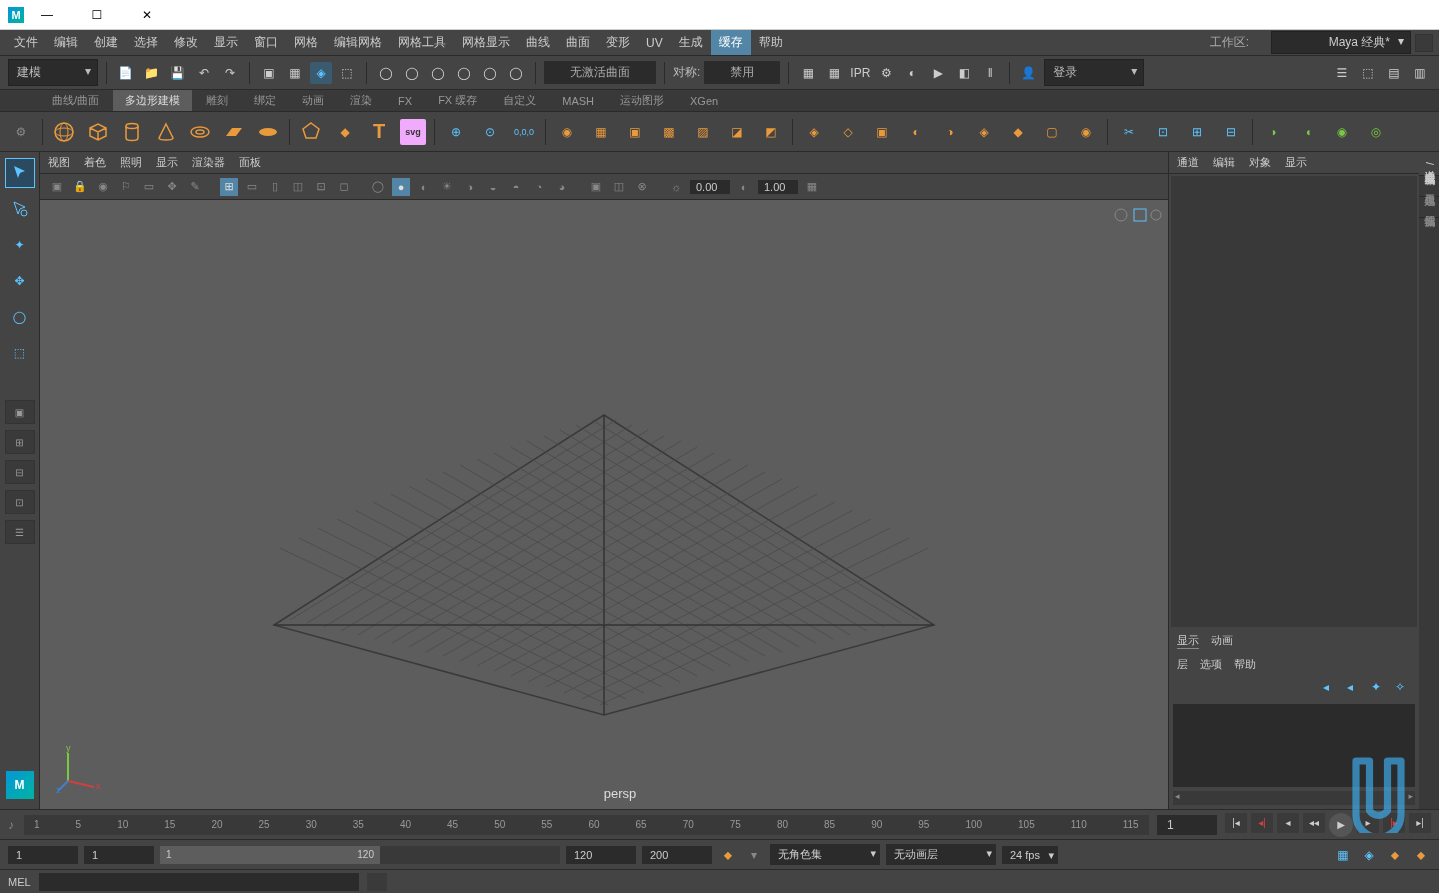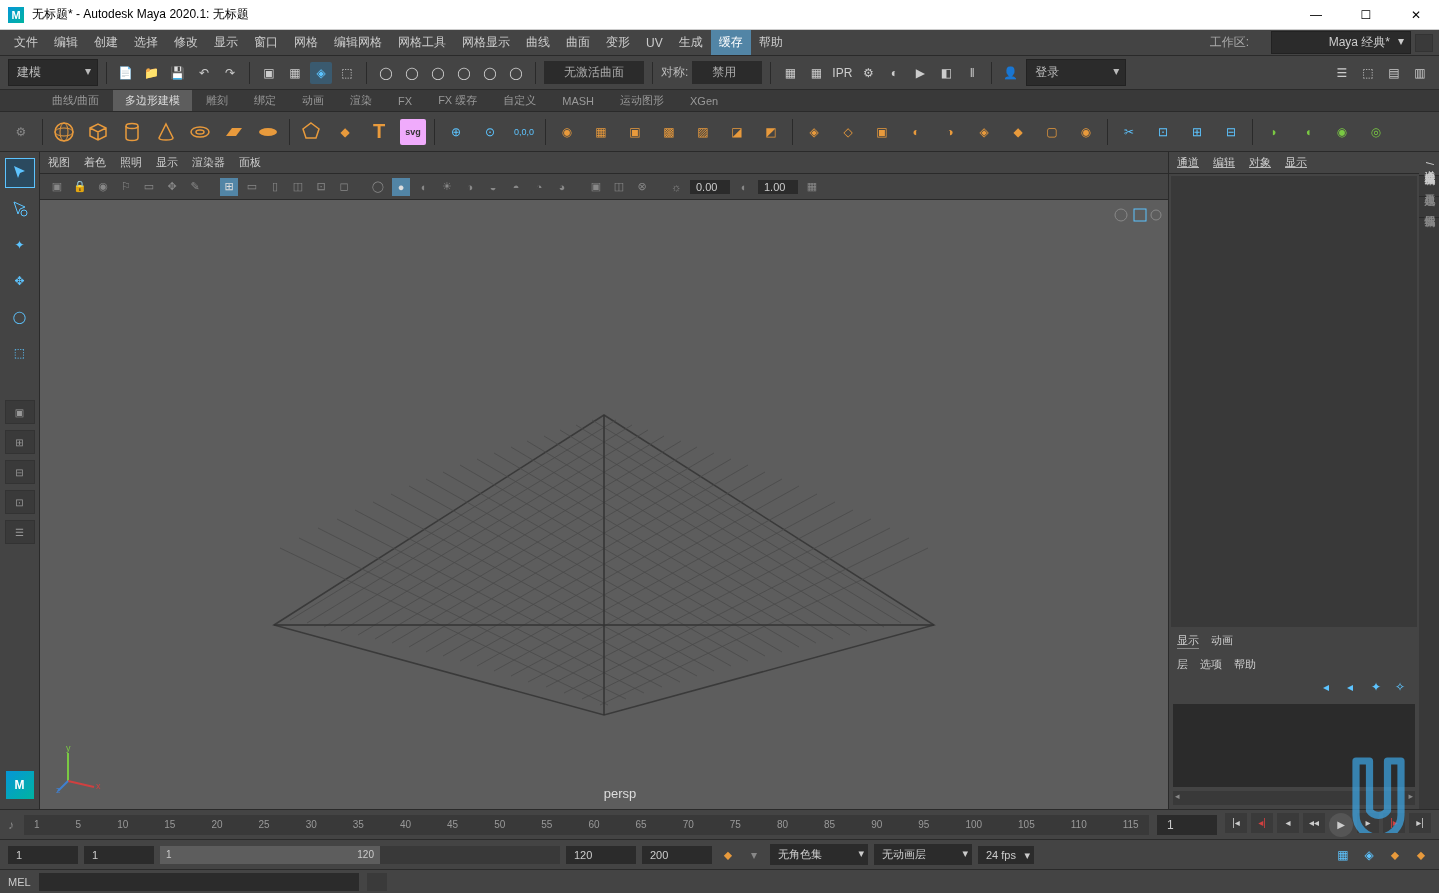--- a/index.html
+++ b/index.html
@@ -16,21 +16,21 @@
 .menubar .wslabel { color:#aaa; margin-right:22px; }
 .menubar .wsdd { background:#2b2b2b; border:1px solid #222; padding:2px 20px 2px 8px; color:#ccc; position:relative; width:140px;text-align:right; }
 .menubar .wsdd::after { content:"▾"; position:absolute; right:6px; }
 .menubar .shelfbtn { width:18px; height:18px; border:1px solid #333; background:#3a3a3a; margin-left:4px; }
 .toolbar1 { height:34px; background:#444444; display:flex; align-items:center; padding:0 8px; border-bottom:1px solid #2a2a2a; gap:4px; }
 .toolbar1 .dd { background:#2b2b2b; border:1px solid #222; padding:4px 20px 4px 8px; position:relative; width:90px; }
 .toolbar1 .dd::after { content:"▾"; position:absolute; right:6px; }
 .toolbar1 .sep { width:1px; height:22px; background:#2a2a2a; margin:0 4px; }
 .toolbar1 .tbtn { width:22px; height:22px; display:flex; align-items:center; justify-content:center; cursor:pointer; color:#ccc; }
 .toolbar1 .tbtn.blue { color:#5dc4ff; background:#3a5a6f; border-radius:2px; }
-.toolbar1 .status { background:#2b2b2b; padding:3px 20px; color:#aaa; min-width:100px; }
+.toolbar1 .status { background:#2b2b2b; padding:3px 26px; color:#aaa; min-width:100px; }
 .toolbar1 .spacer { flex:1; }
 .shelftabs { height:22px; background:#393939; display:flex; align-items:center; padding-left:40px; border-bottom:1px solid #2a2a2a; gap:2px; }
 .shelftabs .stab { padding:3px 12px; cursor:pointer; color:#999; font-size:11px; }
 .shelftabs .stab.active { background:#5d5d5d; color:#ddd; }
 .shelf { height:40px; background:#444444; display:flex; align-items:center; padding:0 8px; border-bottom:1px solid #2a2a2a; gap:8px; }
 .shelf .sicon { width:26px; height:26px; display:flex; align-items:center; justify-content:center; cursor:pointer; }
 .shelf .sicon.orange { color:#e89a3c; }
 .shelf .sicon.blue { color:#5dc4ff; }
 .shelf .sicon.green { color:#7ac943; }
 .shelf .sicon.grey { color:#888; }
@@ -50,21 +50,21 @@
 .vpicons .vi { width:18px; height:18px; display:flex; align-items:center; justify-content:center; cursor:pointer; color:#888; font-size:11px; }
 .vpicons .vi.on { background:#5285a6; color:#ddd; }
 .vpicons .vnum { background:#2b2b2b; padding:1px 6px; color:#ccc; font-size:11px; min-width:40px; }
 .vpicons .vdd { background:#2b2b2b; padding:2px 20px 2px 8px; color:#ccc; font-size:11px; position:relative; width:180px;margin-top:46px; }
 .vpicons .vdd::after { content:"▾"; position:absolute; right:6px; }
 .vp3d { flex:1; position:relative; overflow:hidden; background:#5d5d5d; }
 .vp3d .grid { position:absolute; top:50%; left:50%; transform:translate(-50%,-50%); }
 .vp3d .axis { position:absolute; left:16px; bottom:16px; }
 .vp3d .camlabel { position:absolute; bottom:8px; left:50%; transform:translateX(-50%); color:#ddd; font-size:13px; font-weight:normal;margin-left:16px; }
 .rightpanel { width:250px; background:#444444; display:flex; flex-direction:column; }
-.rightpanel .rtabs { height:22px; display:flex; align-items:center; padding:0 8px; gap:14px; border-bottom:1px solid #2a2a2a;text-decoration:underline; }
+.rightpanel .rtabs { height:22px; display:flex; align-items:center; padding:0 8px; gap:14px; border-bottom:1px solid #2a2a2a; }
 .rightpanel .rtab { cursor:pointer; color:#ccc; font-size:11px; }
 .rightpanel .rtop { flex:1; background:#393939; margin:2px; }
 .rightpanel .rbot { height:180px; display:flex; flex-direction:column; }
 .rightpanel .rbtabs { display:flex; padding:4px 8px; gap:12px; }
 .rightpanel .rbtab { cursor:pointer; color:#ccc; font-size:11px; }
 .rightpanel .rbtab.sel { border-bottom:1px solid #888; }
 .rightpanel .rbicons { display:flex; justify-content:flex-end; padding:4px 8px; gap:8px; }
 .rightpanel .rbicons .rbi { width:16px; height:16px; color:#5dc4ff; cursor:pointer; }
 .rightpanel .rbcontent { flex:1; background:#2b2b2b; margin:4px; }
 .rightpanel .rbscroll { height:14px; background:#393939; margin:0 4px 4px; position:relative; }
@@ -77,36 +77,35 @@
 .timeruler .ruler { flex:1; height:20px; background:#393939; position:relative; display:flex; justify-content:space-between; padding:0 10px; color:#999; font-size:10px; align-items:center; margin-right:8px; }
 .timeruler .curfr { background:#2b2b2b; padding:3px 10px; color:#ccc; width:60px; }
 .timeruler .playbtns { display:flex; gap:4px; margin-left:8px; }
 .timeruler .pbtn { width:22px; height:20px; background:#3a3a3a; display:flex; align-items:center; justify-content:center; cursor:pointer; color:#ccc; font-size:10px; }
 .timeruler .pbtn.play { background:#555; border-radius:50%; width:24px; height:24px; }
 .rangebar { height:30px; background:#444444; display:flex; align-items:center; padding:0 8px; gap:6px; border-top:1px solid #2a2a2a; }
 .rangebar .rin { background:#2b2b2b; padding:3px 8px; color:#ccc; width:70px; font-size:11px; }
 .rangebar .rslider { flex:0 0 400px; height:18px; background:#393939; position:relative; }
 .rangebar .rslider .rhandle { position:absolute; left:0; width:220px; height:100%; background:#5d5d5d; display:flex; align-items:center; justify-content:space-between; padding:0 6px; color:#ccc; font-size:10px; }
 .rangebar .spacer { flex:1; }
-.rangebar .rdd { background:#2b2b2b; padding:3px 18px 3px 8px; color:#ccc; position:relative; width:98px; font-size:11px; }
+.rangebar .rdd { background:#2b2b2b; padding:3px 18px 3px 8px; color:#ccc; position:relative; width:110px; font-size:11px; }
 .rangebar .rdd::after { content:"▾"; position:absolute; right:4px; }
 .rangebar .ricon { width:20px; height:20px; cursor:pointer; color:#e89a3c; display:flex; align-items:center; justify-content:center; }
 .cmdline { height:24px; background:#444444; display:flex; align-items:center; padding:0 8px; gap:8px; border-top:1px solid #2a2a2a; }
 .cmdline .cmdlbl { color:#ccc; font-size:11px; }
 .cmdline .cmdin { background:#2b2b2b; height:18px; width:320px; }
 .cmdline .cmdout { flex:1; background:#766b3a; color:#222; padding:2px 6px; font-size:11px; height:18px; overflow:hidden; white-space:nowrap; }
 .cmdline .cmdbtn { width:20px; height:18px; background:#3a3a3a; cursor:pointer; }
 .watermark { position:absolute; right:20px; bottom:60px; width:90px; height:90px; opacity:0.7; pointer-events:none; }
 </style>
 </head>
 <body>
 
 <div class="titlebar">
   <div class="logo">M</div>
-  <div class="title">无标题* - Autodesk Maya 2020.1: 无标题</div>
   <div class="winbtns">
     <div class="winbtn">—</div>
     <div class="winbtn">☐</div>
     <div class="winbtn">✕</div>
   </div>
 </div>
 
 <div class="menubar">
   <span class="mitem">文件</span>
   <span class="mitem">编辑</span>

